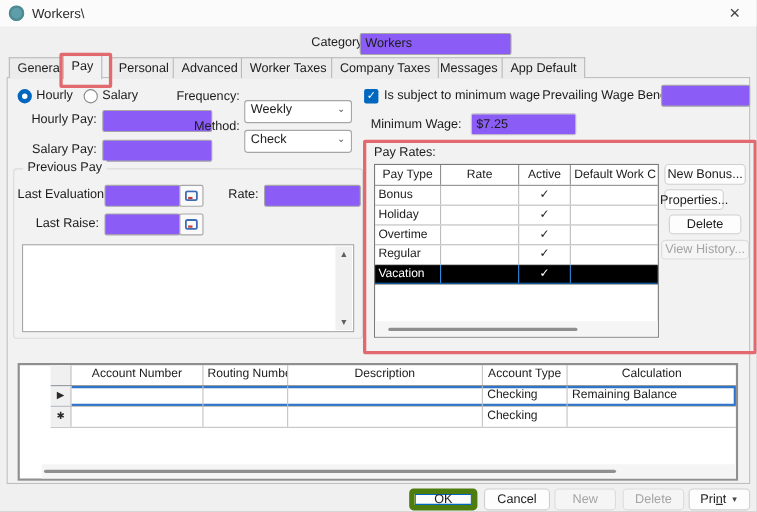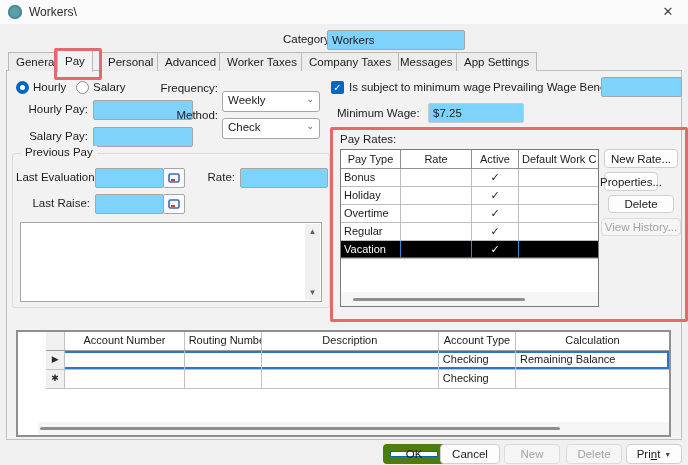--- a/index.html
+++ b/index.html
@@ -10,29 +10,29 @@
   
   .titlebar{left:0;top:0;width:688px;height:24px;background:#fbfbfb;}
   .appicon{left:8px;top:5px;width:14px;height:14px;border-radius:50%;background:#5e9ea8;
            box-shadow:inset 0 0 0 2px #4d8a94;}
   .title-text{left:29px;top:5px;font-size:12px;color:#2a2a2a;}
   .close-x{left:651px;top:1px;width:34px;height:22px;text-align:center;line-height:22px;
            font-size:13px;color:#444;cursor:pointer;}
   
   .lbl{white-space:nowrap;}
   .lbl-r{text-align:right;}
-  .tb{position:absolute;background:#7dd3fc;border:1px solid #a6a6a6;border-radius:2px;
+  .tb{position:absolute;background:#8b5cf6;border:1px solid #a6a6a6;border-radius:2px;
       font-family:"Liberation Sans",sans-serif;font-size:11.5px;padding:1px 4px;box-sizing:border-box;color:#1b1b1b;}
   .combo{position:absolute;background:#fff;border:1px solid #a6a6a6;border-radius:3px;
          box-sizing:border-box;padding:2px 18px 2px 5px;font-size:11.5px;margin-top:12px;}
   .combo .chev{position:absolute;right:5px;top:2px;color:#5a5a5a;font-size:9px;}
   .btn{position:absolute;background:#fdfdfd;border:1px solid #cfcfcf;border-radius:4px;
        box-sizing:border-box;text-align:center;font-size:11.5px;color:#1b1b1b;
        display:flex;align-items:center;justify-content:center;cursor:pointer;}
-  .btn.default{border:7px solid #4d7c0f;box-shadow:0 0 0 1px #0067c0 inset;margin-left:11px;}
+  .btn.default{border:5px solid #4d7c0f;box-shadow:0 0 0 1px #0067c0 inset;}
   .btn.disabled{color:#a3a3a3;background:#f5f5f5;border-color:#dcdcdc;cursor:default;}
   
   .radio{position:absolute;width:13px;height:13px;border-radius:50%;box-sizing:border-box;background:#fff;}
   .radio.on{border:4px solid #0067c0;}
   .radio.off{border:1px solid #8a8a8a;}
   .chk{position:absolute;width:13px;height:13px;border-radius:2px;box-sizing:border-box;
        background:#0067c0;color:#fff;font-size:10px;line-height:13px;text-align:center;}
   
   .tabpage{left:6px;top:70px;width:676px;height:370px;background:#f2f2f2;border:1px solid #bfbfbf;box-sizing:border-box;}
   .tab{position:absolute;top:52px;height:19px;line-height:19px;padding:0 7px;background:#ececec;
@@ -93,21 +93,21 @@
 
   <div class="abs tabpage"></div>
 
   <div class="tab" style="left:8px;">General</div>
   <div class="tab active" style="left:57px;">Pay</div>
   <div class="tab" style="left:100px;">Personal</div>
   <div class="tab" style="left:157px;">Advanced</div>
   <div class="tab" style="left:219px;">Worker Taxes</div>
   <div class="tab" style="left:392px;">Messages</div>
   <div class="tab" style="left:301px;">Company Taxes</div>
-  <div class="tab" style="left:456px;">App Settings</div>
+  <div class="tab" style="left:456px;">App Default</div>
 
   <div class="radio on" style="left:16px;top:81px;"></div>
   <div class="abs lbl" style="left:33px;top:81px;">Hourly</div>
   <div class="radio off" style="left:76px;top:81px;"></div>
   <div class="abs lbl" style="left:93px;top:81px;">Salary</div>
 
   <div class="abs lbl lbl-r" style="left:18px;top:103px;width:70px;">Hourly Pay:</div>
   <input class="tb" style="left: 93px; top: 100px; width: 100px; height: 20px;" value="">
   <div class="abs lbl lbl-r" style="left:18px;top:130px;width:70px;">Salary Pay:</div>
   <input class="tb" style="left: 93px; top: 127px; width: 100px; height: 20px;" value="">
@@ -195,21 +195,21 @@
     <div class="pr-row sel">
       <div class="pr-c c0">Vacation</div>
       <div class="pr-c c1"></div>
       <div class="pr-c c2">✓</div>
       <div class="pr-c c3"></div>
     </div>
     <div class="htrack" style="left:0;right:0;bottom:0;height:14px;">
       <div class="hthumb" style="left:12px;top:6px;width:172px;"></div>
     </div>
   </div>
-  <div class="btn" style="left:604px;top:149px;width:74px;height:19px;">New Rate...</div>
+  <div class="btn" style="left:604px;top:149px;width:74px;height:19px;">New Bonus...</div>
   <div class="btn" style="left:604px;top:172px;width:54px;height:19px;">Properties...</div>
   <div class="btn" style="left:608px;top:195px;width:66px;height:18px;">Delete</div>
   <div class="btn disabled" style="left:601px;top:218px;width:80px;height:18px;">View History...</div>
 
   <div class="abs dd-table">
     <div class="dd-head">
       <div class="dd-c m"></div>
       <div class="dd-c a">Account Number</div>
       <div class="dd-c r">Routing Number</div>
       <div class="dd-c d">Description</div>

